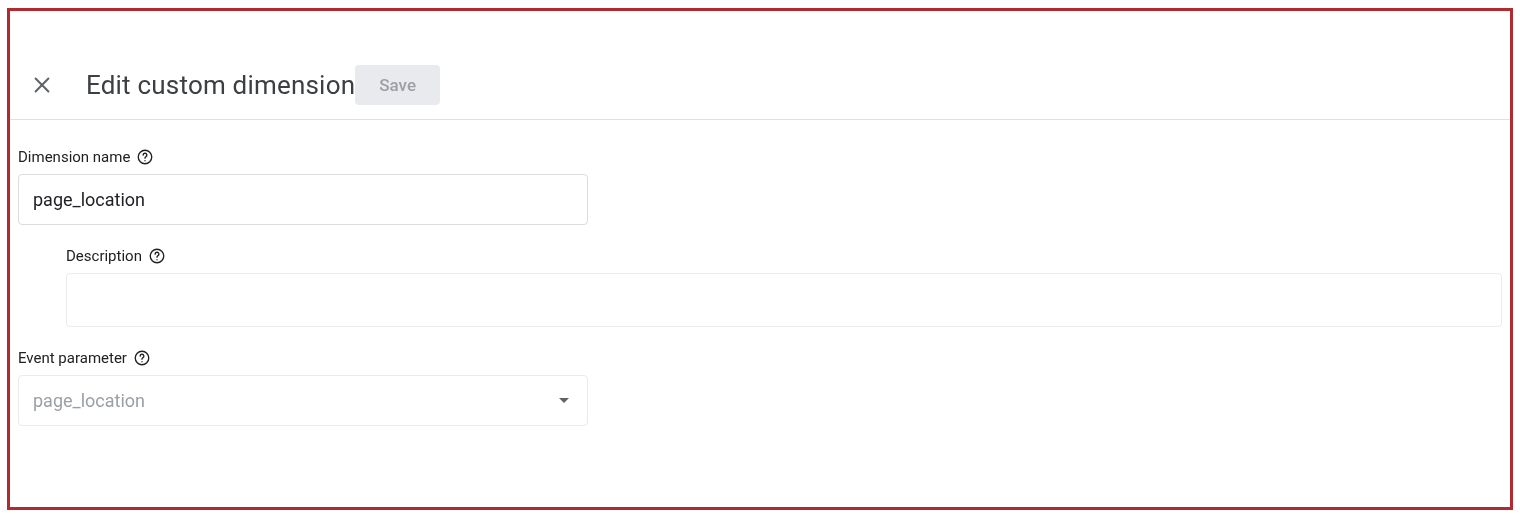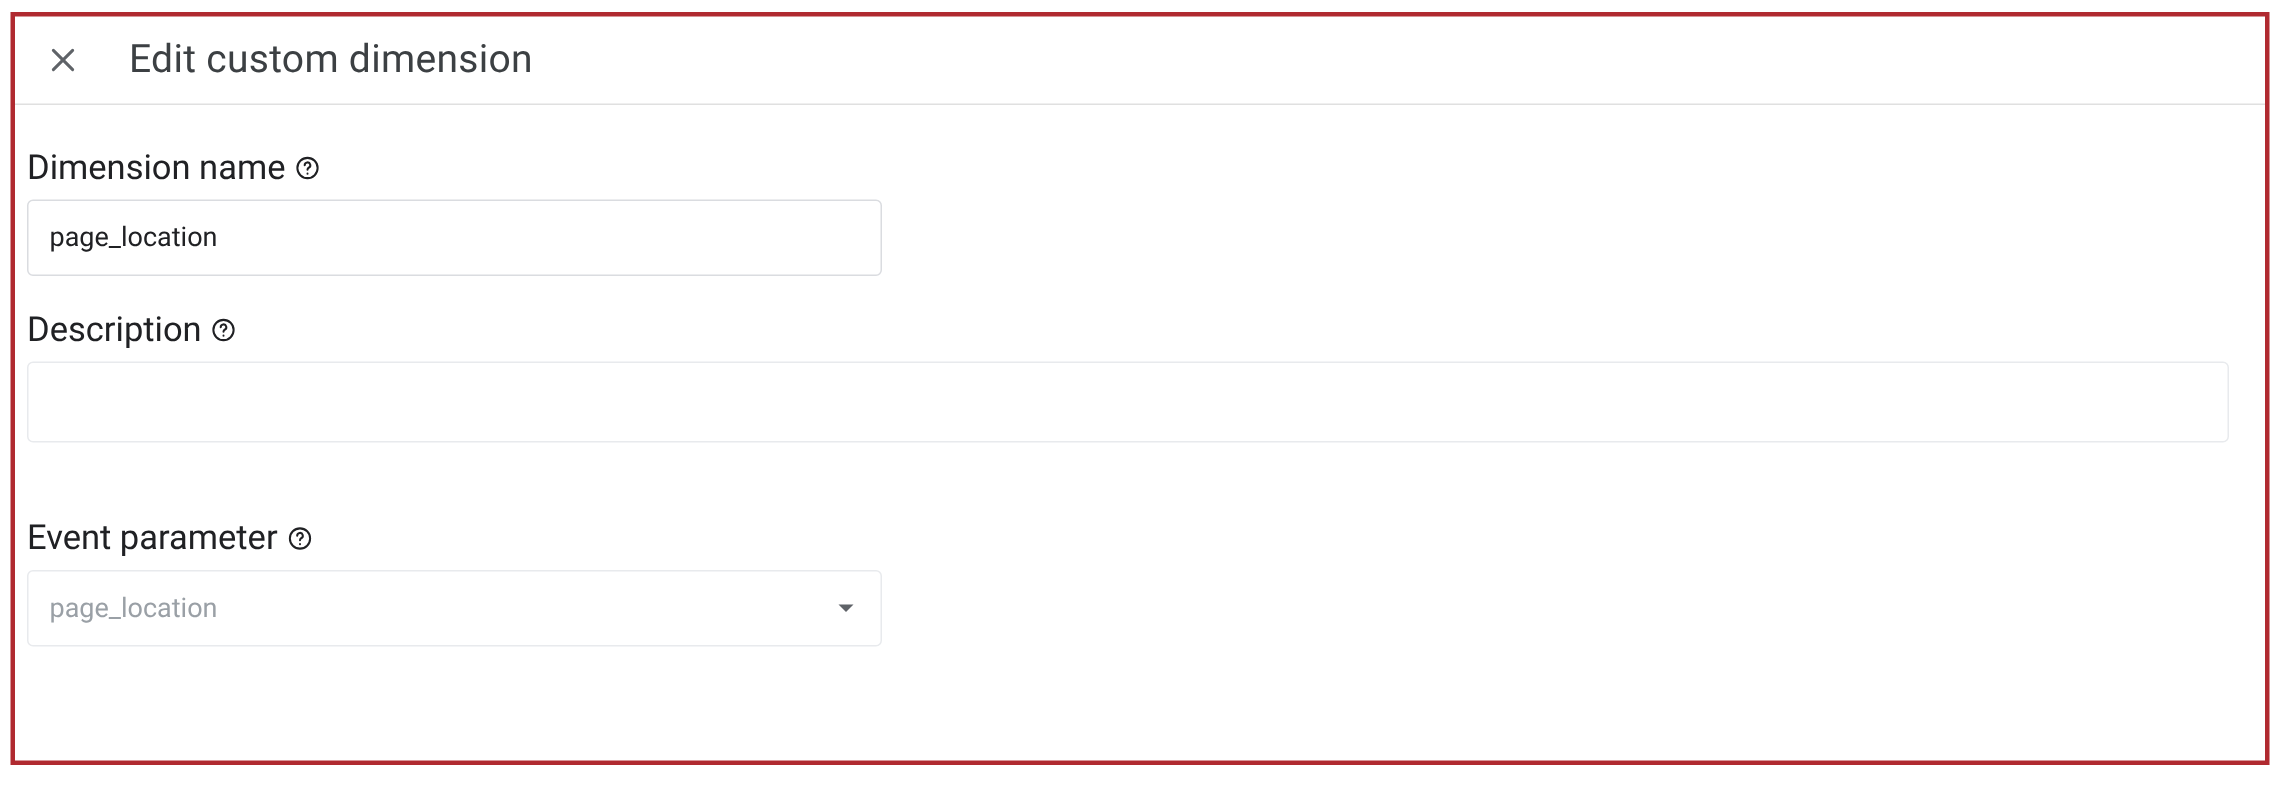--- a/index.html
+++ b/index.html
@@ -22,20 +22,21 @@
       margin-top: 8px;
       position: relative;
       background: #fff;
     }
     .dialog-header {
       display: flex;
       align-items: center;
       justify-content: flex-start;
       padding: 14px 20px 14px 20px;
       border-bottom: 1px solid #e0e0e0;
+      margin-top: 40px;
     }
     .header-left {
       display: flex;
       align-items: center;
       gap: 32px;
     }
     .close-icon {
       width: 24px;
       height: 24px;
       display: flex;
@@ -78,27 +79,27 @@
       flex-direction: column;
     }
     .form-group.name {
       width: 570px;
     }
     .form-group.scope {
       width: 298px;
     }
     .form-group.description {
       width: calc(100% - 16px);
+      margin-left: 48px;
     }
     .form-group.eventparam {
       width: 570px;
-      margin-top: 28px;
     }
     .field-label {
-      font-size: 23px;
+      font-size: 15px;
       color: #202124;
       margin-bottom: 8px;
       display: flex;
       align-items: center;
       gap: 6px;
     }
     .help-icon {
       width: 18px;
       height: 18px;
       display: inline-flex;
@@ -172,20 +173,21 @@
   <div class="dialog-header">
     <div class="header-left">
       <span class="close-icon">
         <svg viewBox="0 0 24 24" fill="none" stroke="#5f6368" stroke-width="2.2" stroke-linecap="round">
           <line x1="5" y1="5" x2="19" y2="19"></line>
           <line x1="19" y1="5" x2="5" y2="19"></line>
         </svg>
       </span>
       <h1 class="dialog-title">Edit custom dimension</h1>
     </div>
+    <button class="save-button">Save</button>
   </div>
 
   <div class="form-body">
 
     <div class="form-row">
 
       <div class="form-group name">
         <label class="field-label">
           <span>Dimension name</span>
           <span class="help-icon">

